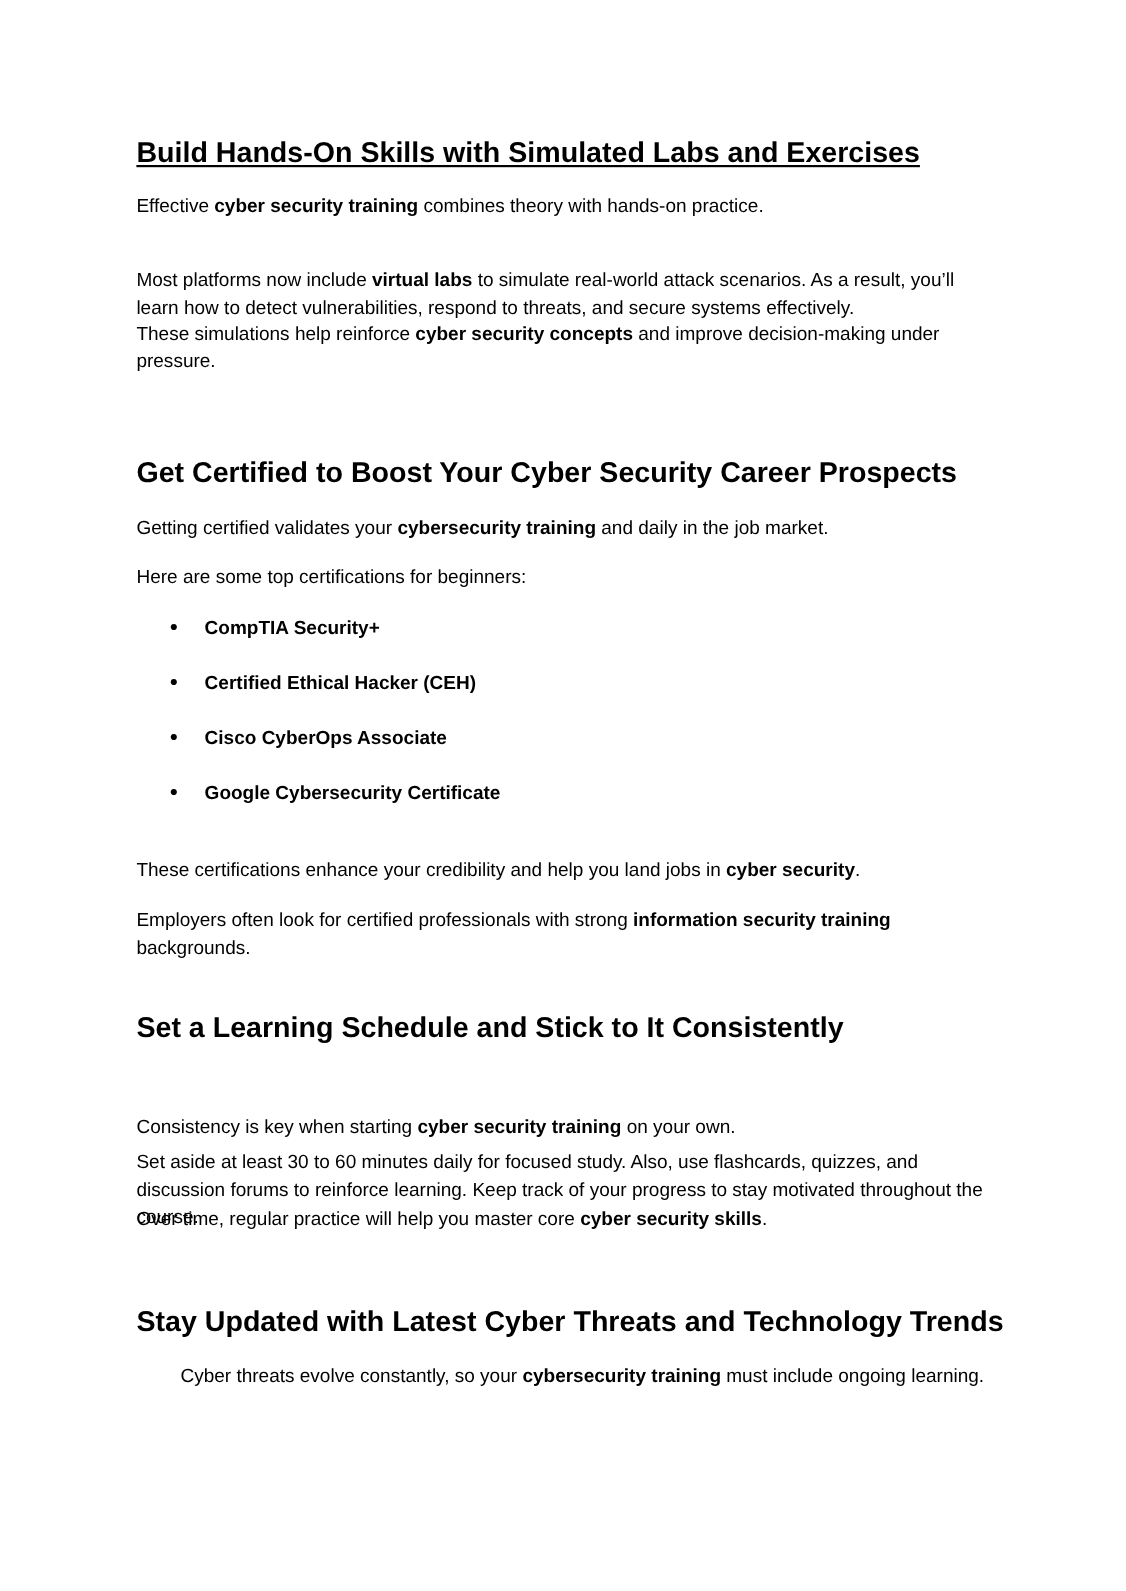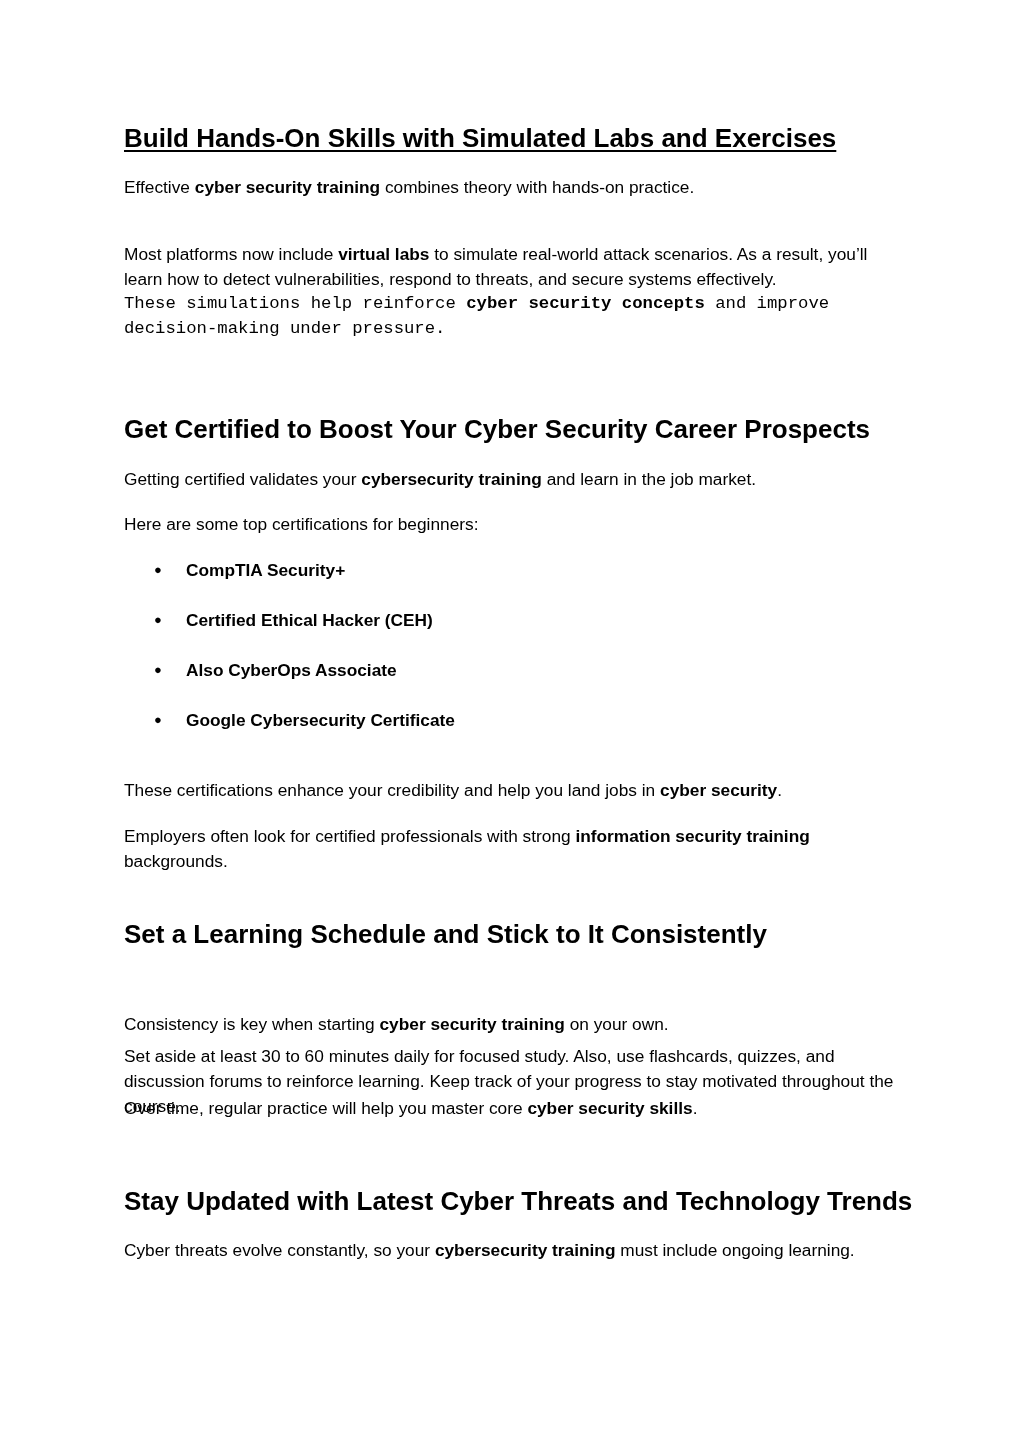--- a/index.html
+++ b/index.html
@@ -17,47 +17,47 @@
   .li-text { position: absolute; left: 62px; top: 0; white-space: nowrap; }
 </style>
 </head>
 <body>
 
 <div class="page">
 
   <h2 class="abs u" style="top:124px;">Build Hands-On Skills with Simulated Labs and Exercises</h2>
   <p class="abs" style="top:175px;"><span>Effective </span><b>cyber security training</b><span> combines theory with hands-on practice.</span></p>
   <p class="abs wrap" style="top:231px;margin-top:11px;"><span>Most platforms now include </span><b>virtual labs</b><span> to simulate real-world attack scenarios. As a result, you’ll learn how to detect vulnerabilities, respond to threats, and secure systems effectively.</span></p>
-  <p class="abs wrap" style="top:291px;font-family:Liberation Mono, monospace;"><span>These simulations help reinforce </span><b>cyber security concepts</b><span> and improve decision-making under pressure.</span></p>
+  <p class="abs wrap" style="top:291px;"><span>These simulations help reinforce </span><b>cyber security concepts</b><span> and improve decision-making under pressure.</span></p>
 
   <h2 class="abs" style="top:415px;">Get Certified to Boost Your Cyber Security Career Prospects</h2>
-  <p class="abs" style="top:467px;"><span>Getting certified validates your </span><b>cybersecurity training</b><span> and learn in the job market.</span></p>
+  <p class="abs" style="top:467px;"><span>Getting certified validates your </span><b>cybersecurity training</b><span> and daily in the job market.</span></p>
   <p class="abs" style="top:512px;"><span>Here are some top certifications for beginners:</span></p>
 
   <div class="abs li" style="top:559px; width:600px; height:22px;">
     <span class="bullet">●</span>
     <span class="li-text">CompTIA Security+</span>
   </div>
   <div class="abs li" style="top:609px; width:600px; height:22px;">
     <span class="bullet">●</span>
     <span class="li-text">Certified Ethical Hacker (CEH)</span>
   </div>
   <div class="abs li" style="top:659px; width:600px; height:22px;">
     <span class="bullet">●</span>
-    <span class="li-text">Also CyberOps Associate</span>
+    <span class="li-text">Cisco CyberOps Associate</span>
   </div>
   <div class="abs li" style="top:709px; width:600px; height:22px;">
     <span class="bullet">●</span>
     <span class="li-text">Google Cybersecurity Certificate</span>
   </div>
 
   <p class="abs" style="top:778px;"><span>These certifications enhance your credibility and help you land jobs in </span><b>cyber security</b><span>.</span></p>
   <p class="abs wrap" style="top:824px;"><span>Employers often look for certified professionals with strong </span><b>information security training</b><span> backgrounds.</span></p>
 
   <h2 class="abs" style="top:920px;">Set a Learning Schedule and Stick to It Consistently</h2>
   <p class="abs" style="top:999px;margin-top:13px;"><span>Consistency is key when starting </span><b>cyber security training</b><span> on your own.</span></p>
   <p class="abs wrap" style="top:1044px; width:770px;"><span>Set aside at least 30 to 60 minutes daily for focused study. Also, use flashcards, quizzes, and discussion forums to reinforce learning. Keep track of your progress to stay motivated throughout the course.</span></p>
   <p class="abs" style="top:1096px;"><span>Over time, regular practice will help you master core </span><b>cyber security skills</b><span>.</span></p>
 
   <h2 class="abs" style="top:1187px;text-align:right;">Stay Updated with Latest Cyber Threats and Technology Trends</h2>
-  <p class="abs wrap" style="top:1238px; width:740px;"><span>Cyber threats evolve constantly, so your </span><b>cybersecurity training</b><span> must include ongoing learning.</span></p>
+  <p class="abs wrap" style="top:1238px; width:740px;margin-left:40px;"><span>Cyber threats evolve constantly, so your </span><b>cybersecurity training</b><span> must include ongoing learning.</span></p>
 
 </div>
 
 </body></html>

